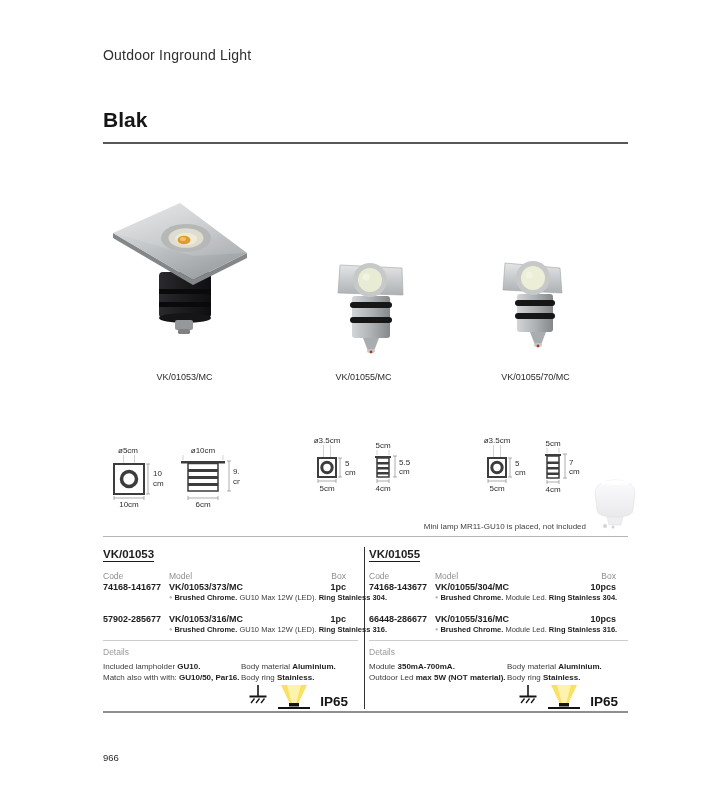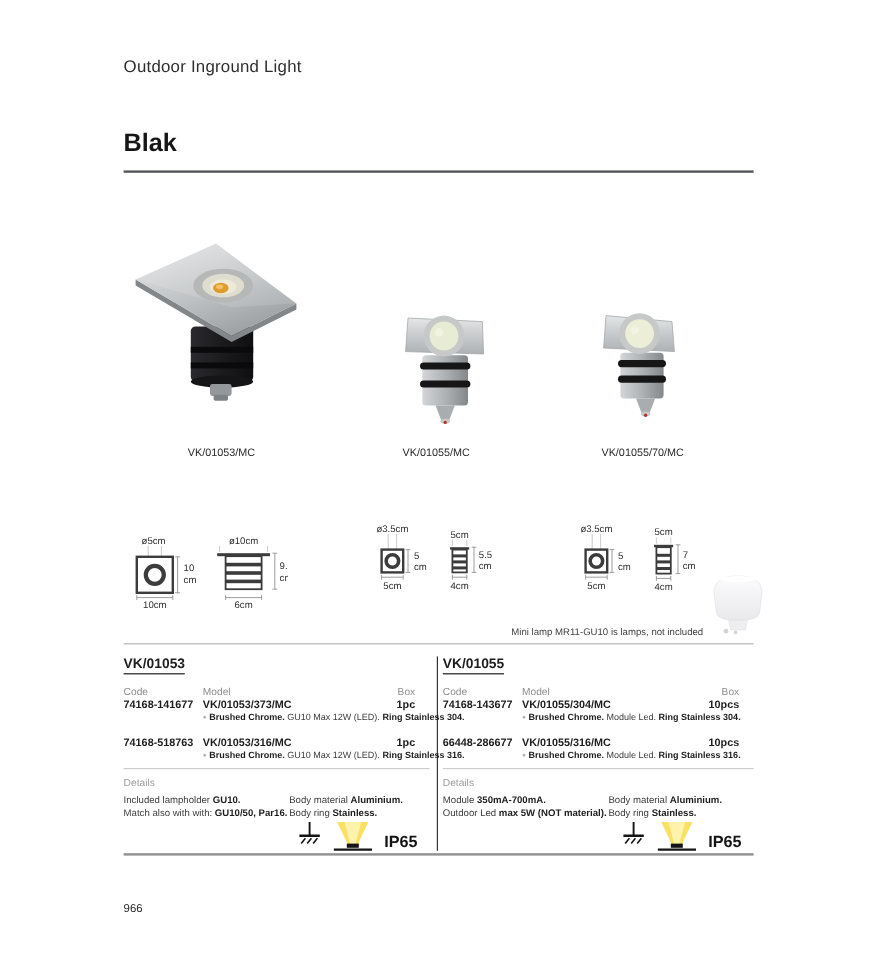--- a/index.html
+++ b/index.html
@@ -269,21 +269,21 @@
             <stop offset="1" stop-color="#e9e9ec"></stop>
         </linearGradient>
       </defs>
       <circle cx="20" cy="50" r="2" fill="#c8c8c8" opacity="0.8"></circle>
       <circle cx="28" cy="51" r="1.5" fill="#c8c8c8" opacity="0.8"></circle>
       <path d="M10,18 Q10,4 30,4 Q50,4 50,18 L48,34 Q48,41 30,41 Q12,41 12,34 Z" fill="url(#bulbg)" stroke="#e2e2e7" stroke-width="0.6"></path>
       <ellipse cx="30" cy="6.5" rx="15" ry="2.6" fill="#ffffff" opacity="0.9"></ellipse>
       <path d="M22,41 L38,41 L36,49 L24,49 Z" fill="#eeeef1" stroke="#dfdfe3" stroke-width="0.5"></path>
     </svg>
   </div>
-  <div class="note">Mini lamp MR11-GU10 is lamps, not included</div>
+  <div class="note">Mini lamp MR11-GU10 is placed, not included</div>
 
   <div class="table-top-rule"></div>
   <div class="v-divider"></div>
 
   <div class="section sec-a">
     <div class="sec-title">VK/01053</div>
     <div class="thead">
       <span class="th c-code">Code</span>
       <span class="th c-model">Model</span>
       <span class="th c-box">Box</span>
@@ -293,21 +293,21 @@
       <span class="c-model">VK/01053/373/MC</span>
       <span class="c-box">1pc</span>
     </div>
     <div class="desc d0">
       <span class="bullet">●</span>
       <span class="b">Brushed Chrome.</span>
       <span>GU10 Max 12W (LED).</span>
       <span class="b">Ring Stainless 304.</span>
     </div>
     <div class="trow r1">
-      <span class="c-code">74168-518763</span>
+      <span class="c-code">57902-285677</span>
       <span class="c-model">VK/01053/316/MC</span>
       <span class="c-box">1pc</span>
     </div>
     <div class="desc dd1">
       <span class="bullet">●</span>
       <span class="b">Brushed Chrome.</span>
       <span>GU10 Max 12W (LED).</span>
       <span class="b">Ring Stainless 316.</span>
     </div>
     <div class="sec-rule"></div>

